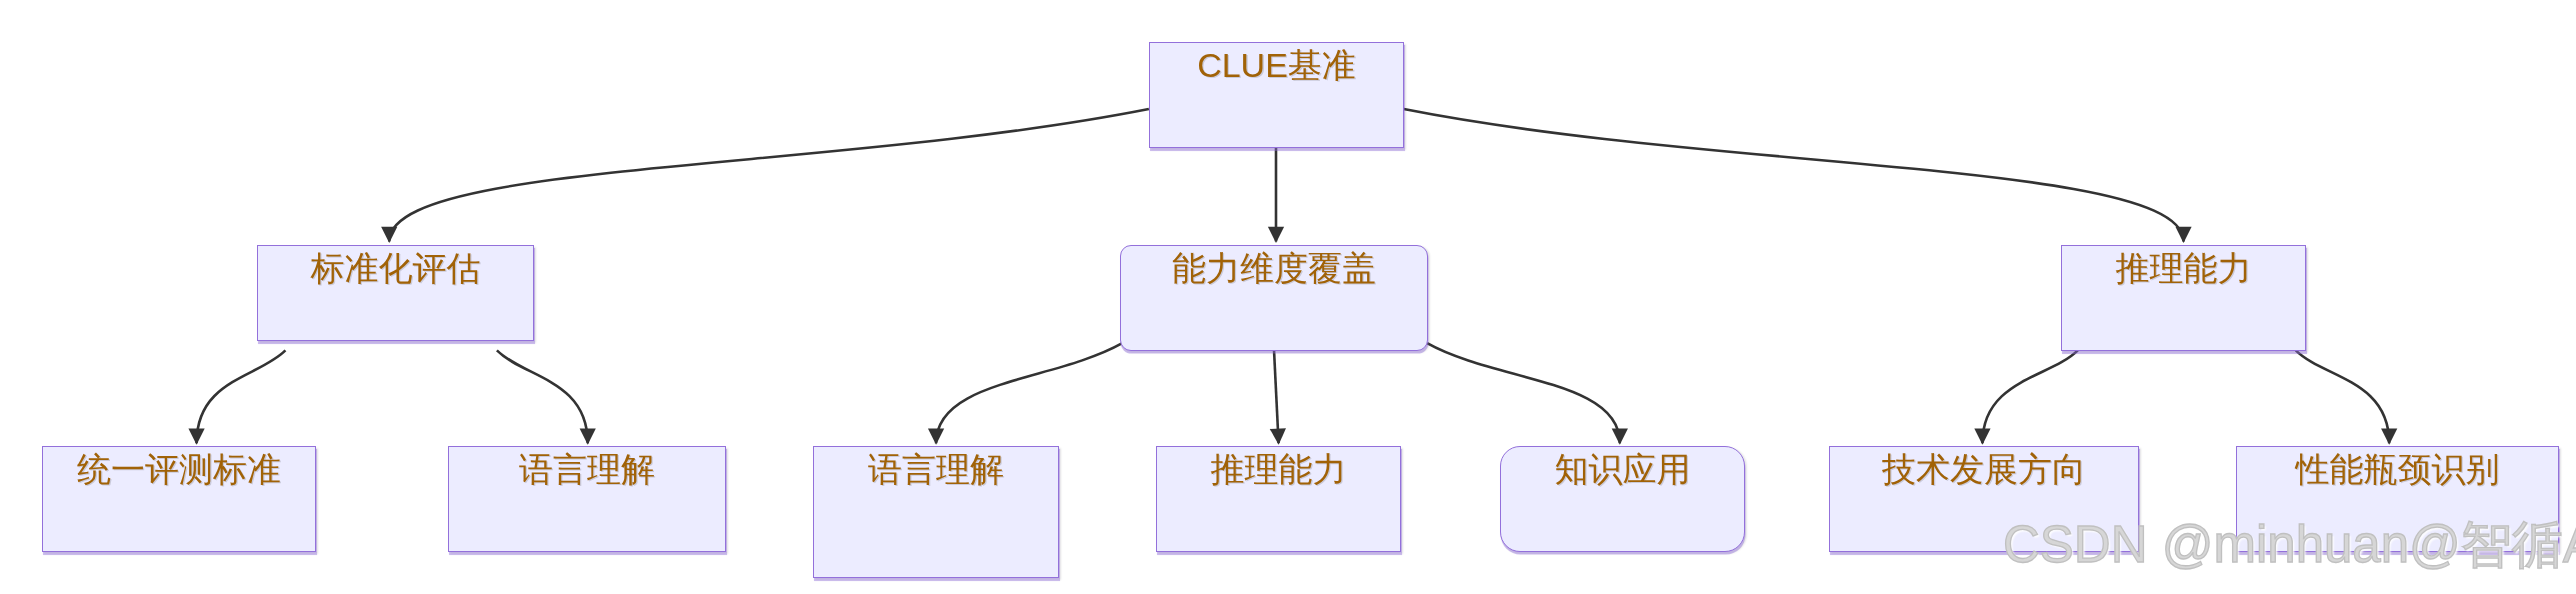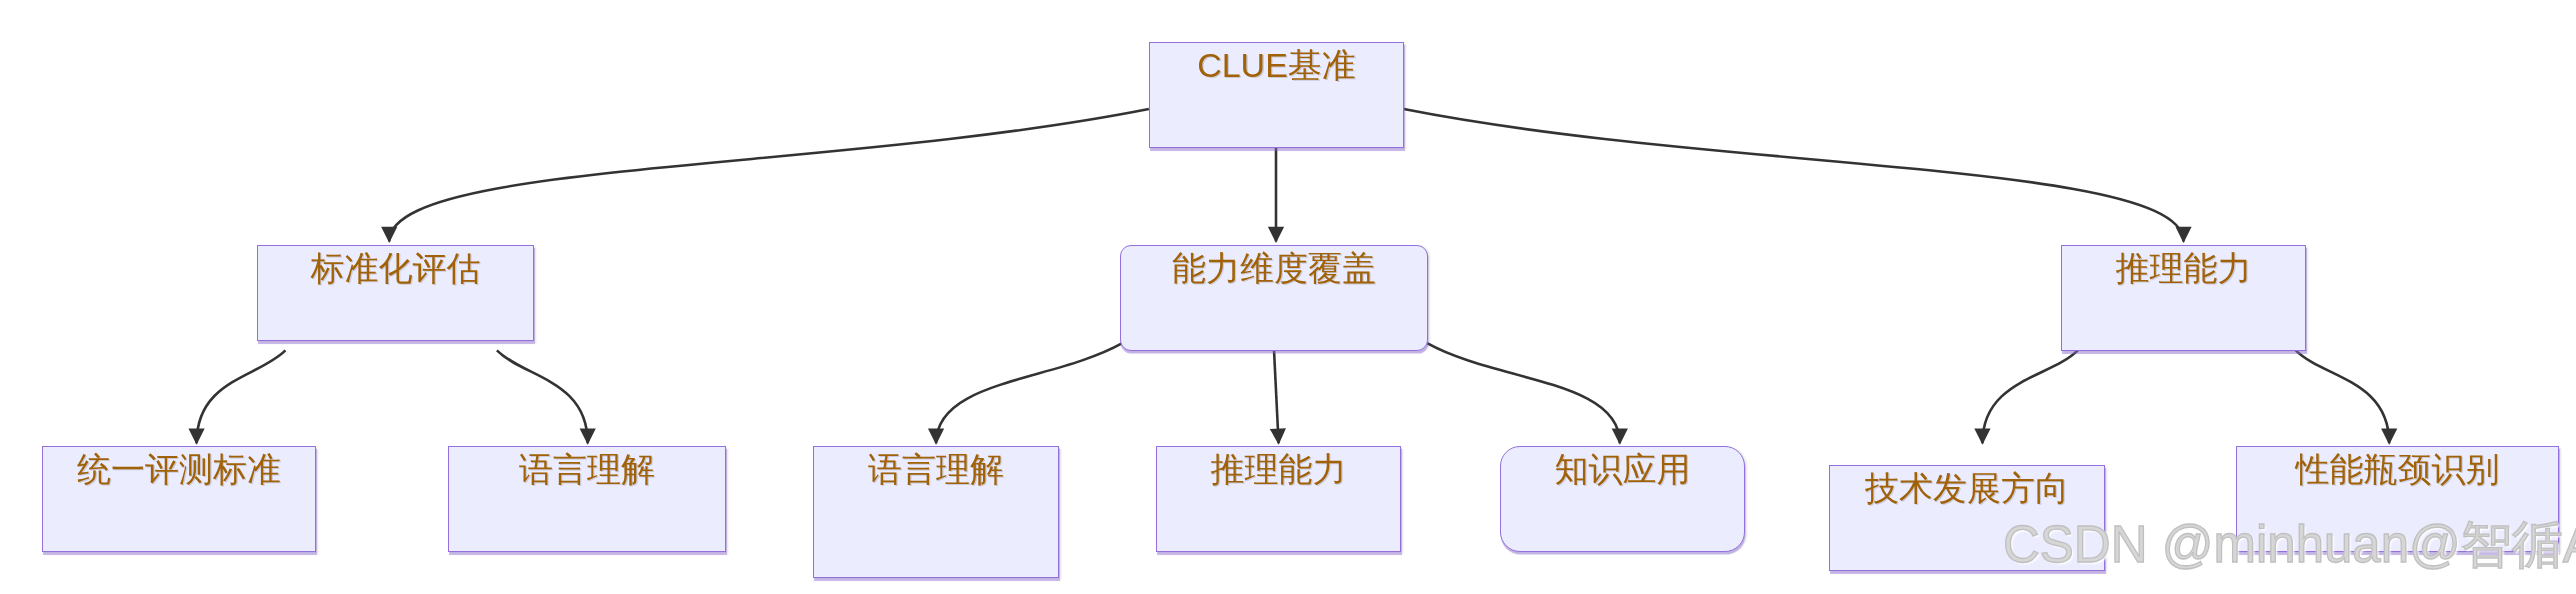--- a/index.html
+++ b/index.html
@@ -39,21 +39,21 @@
   
   #node-root        { left: 1149px; top:  42px; width: 255px; height: 106px; }
   #node-n1          { left:  257px; top: 245px; width: 277px; height: 96px; }
   #node-n2          { left: 1120px; top: 245px; width: 308px; height: 106px; border-radius: 11px; }
   #node-n3          { left: 2061px; top: 245px; width: 245px; height: 106px; }
   #node-c1          { left:   42px; top: 446px; width: 274px; height: 106px; }
   #node-c2          { left:  448px; top: 446px; width: 278px; height: 106px; }
   #node-c3          { left: 813px; top: 446px; width: 246px; height: 132px; }
   #node-c4          { left: 1156px; top: 446px; width: 245px; height: 106px; }
   #node-c5          { left: 1500px; top: 446px; width: 245px; height: 106px; border-radius: 20px; }
-  #node-c6          { left: 1829px; top: 446px; width: 276px; height: 106px; margin-top: 19px; }
+  #node-c6          { left: 1829px; top: 446px; width: 310px; height: 106px; }
   #node-c7          { left: 2236px; top: 446px; width: 323px; height: 106px; }
   .watermark {
     position: absolute;
     left: 2003px;
     top: 518px;
     font-size: 51px;
     line-height: 1.05;
     color: #d6d6d6;
     -webkit-text-stroke: 1.3px #c0c0c0;
     text-shadow: 1.9px 1.9px 1.9px rgba(255,255,255,0.9), 0.6px 0.6px 0 rgba(160,160,160,0.25);

